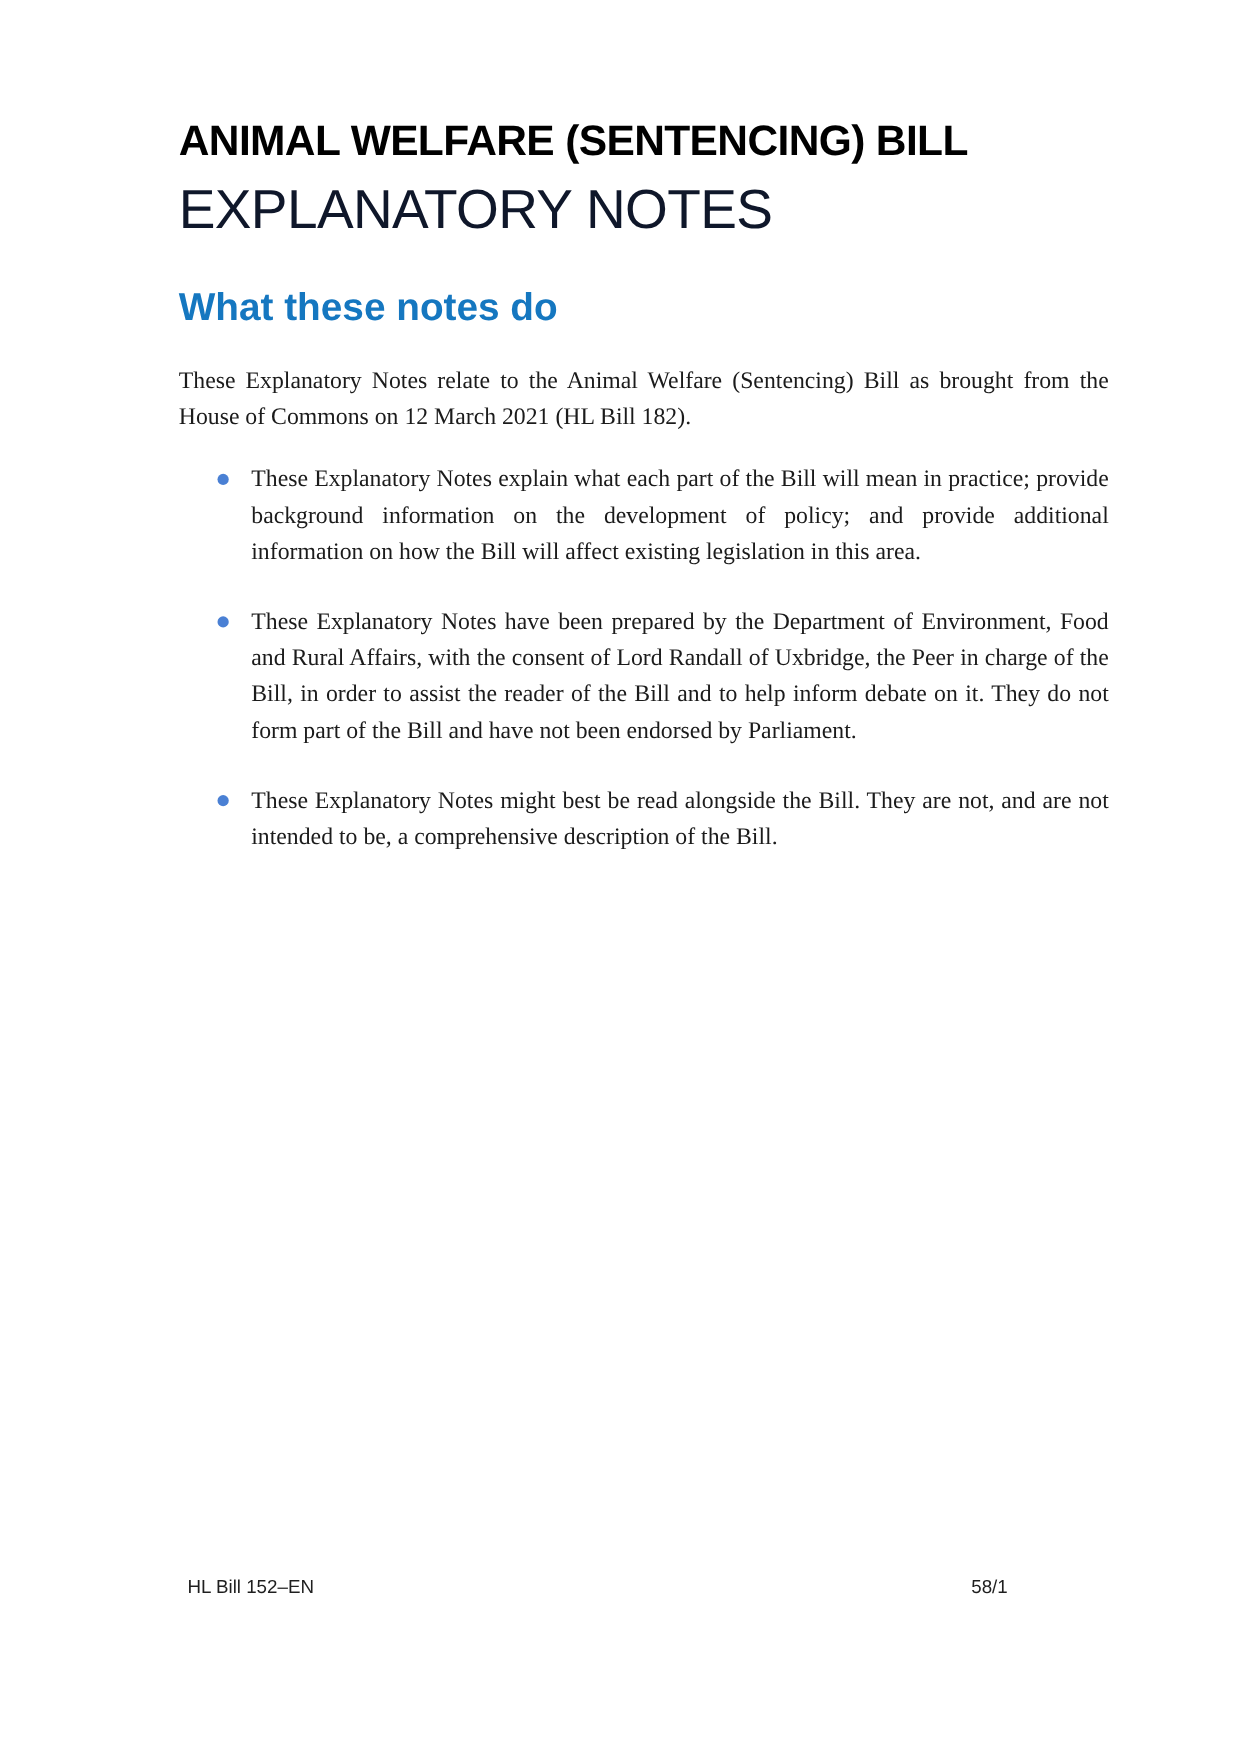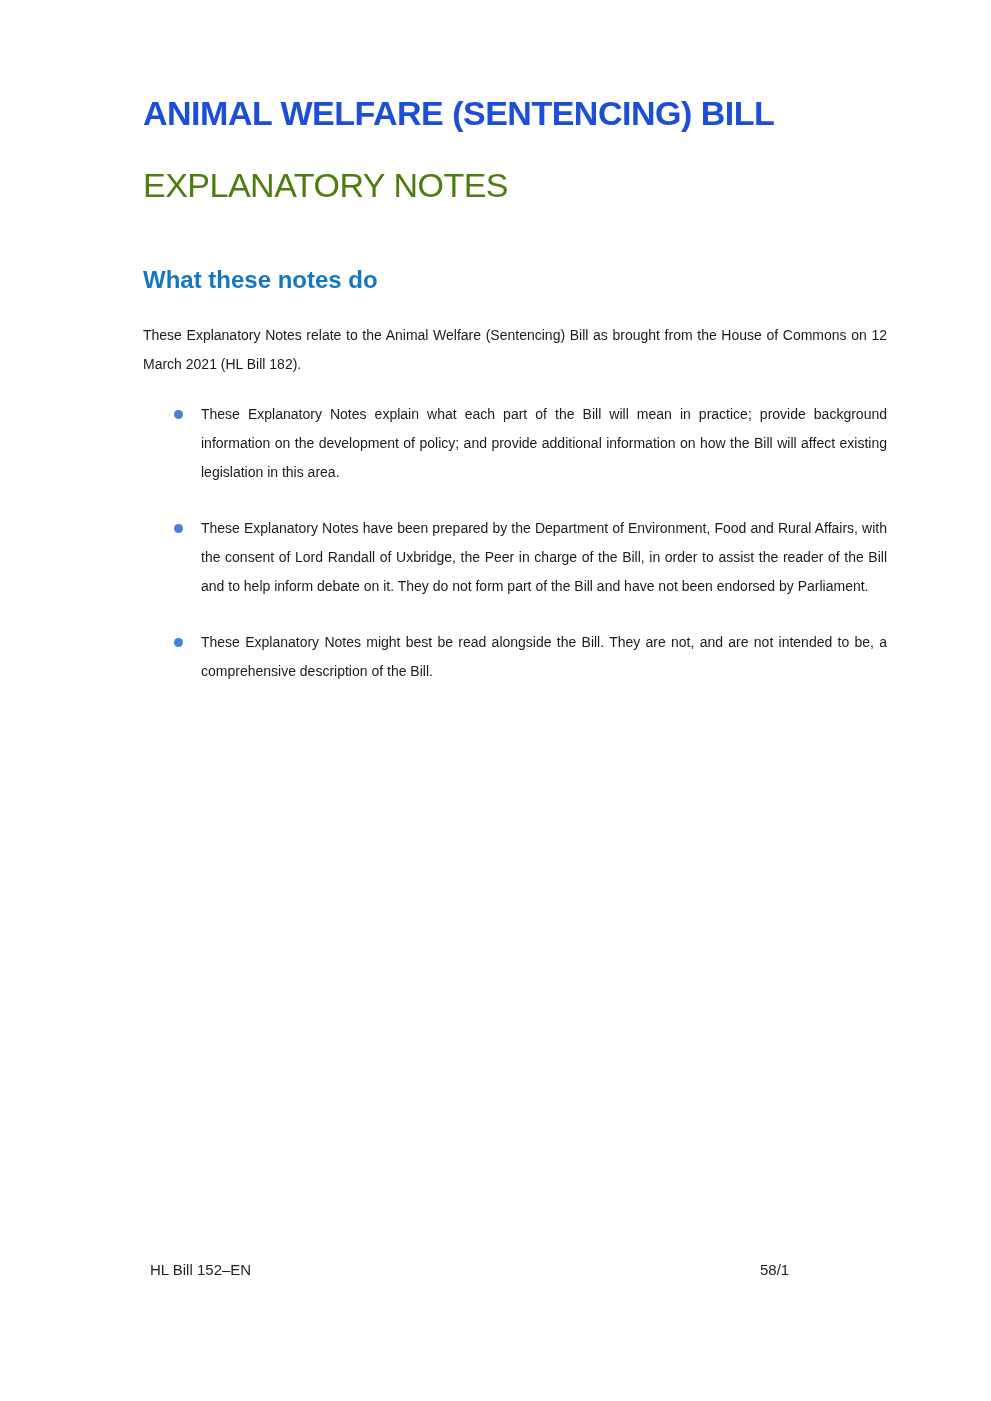--- a/index.html
+++ b/index.html
@@ -24,43 +24,43 @@
     left:143px;
     right:104px;
     top:0;
   }
   .doc-title{
     margin-top:92px;
     font-family:"Liberation Sans", sans-serif;
     font-size:34px;
     font-weight:700;
     line-height:1.25;
-    color:#1d4ed8;
+    color:#000000;
     letter-spacing:-0.5px;
   }
   .doc-subtitle{
-    margin-top:29px;
+    margin-top:5px;
     font-family:"Liberation Sans", sans-serif;
-    font-size:34px;
+    font-size:44px;
     font-weight:400;
     line-height:1.25;
-    color:#4d7c0f;
+    color:#0f172a;
     letter-spacing:-0.5px;
   }
   .section-heading{
-    margin-top:60px;
+    margin-top:32px;
     font-family:"Liberation Sans", sans-serif;
-    font-size:24px;
+    font-size:31px;
     font-weight:700;
     line-height:1.2;
     color:var(--heading_blue);
   }
   .body-serif{
-    font-family:Liberation Sans, sans-serif;
-    font-size:14px;
+    font-family:Liberation Serif, serif;
+    font-size:19px;
     line-height:29px;
     color:var(--text_black);
     text-align:justify;
   }
   .intro{
     margin-top:26px;
   }
   .bullet-list{
     list-style:none;
     margin-top:21px;
@@ -88,21 +88,21 @@
     font-size:15px;
     color:#1f1f1f;
   }
   .footer-left{
     position:absolute;
     left:150px;
     top:0;
   }
   .footer-right{
     position:absolute;
-    left:760px;
+    left:777px;
     top:0;
   }
 </style>
 </head>
 <body>
 
 <div class="page">
   <main class="content">
 
     <h1 class="doc-title">ANIMAL WELFARE (SENTENCING) BILL</h1>

